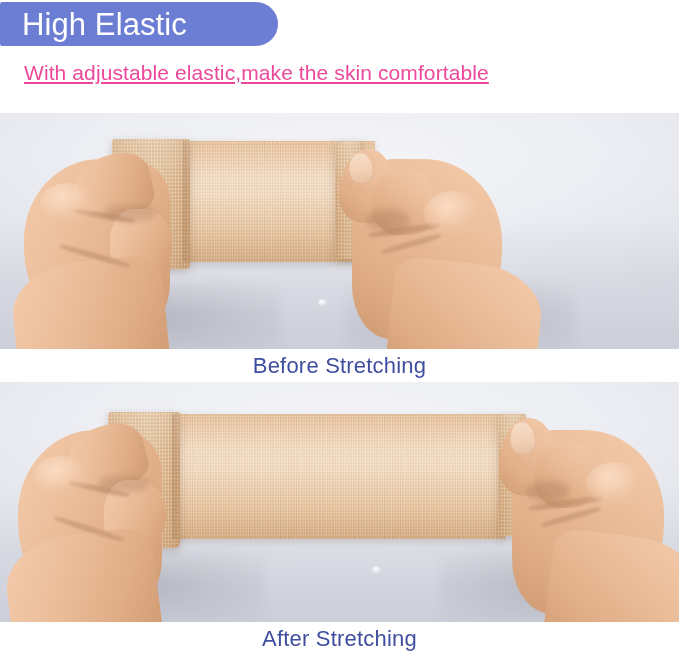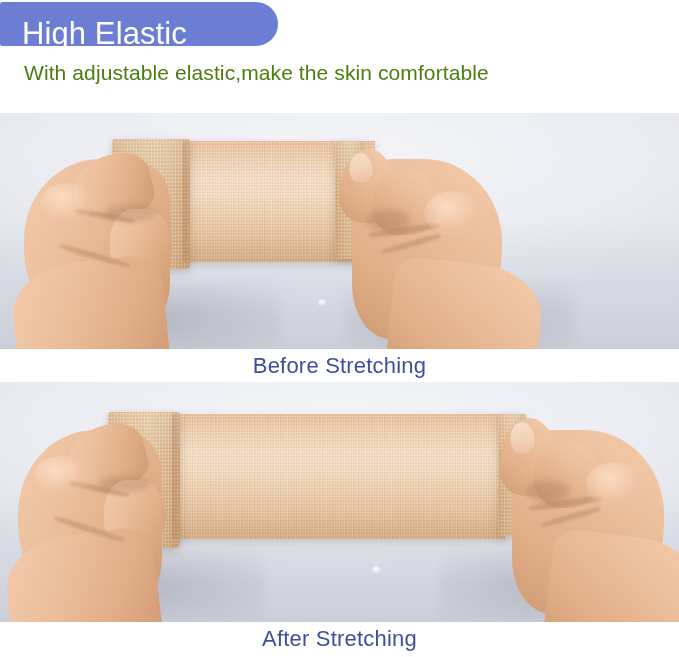--- a/index.html
+++ b/index.html
@@ -40,32 +40,32 @@
     position: absolute;
     left: 22px;
     top: 50%;
     transform: translateY(-50%);
     color: #ffffff;
     font-size: 31px;
     line-height: 1;
     letter-spacing: 0.1px;
     white-space: nowrap;
     font-weight: 400;
-    margin-top: 9px;
   }
 
   .subtitle {
     position: absolute;
     left: 24px;
     top: 61px;
     font-size: 21px;
-    color: #4d7c0f;
+    color: #ec4899;
     letter-spacing: 0.1px;
     white-space: nowrap;
     font-weight: 400;
+    text-decoration: underline;
   }
 
   
   .panel {
     position: absolute;
     left: 0;
     width: 679px;
     overflow: hidden;
   }
   .panel-1 { top: 113px; height: 236px; }

